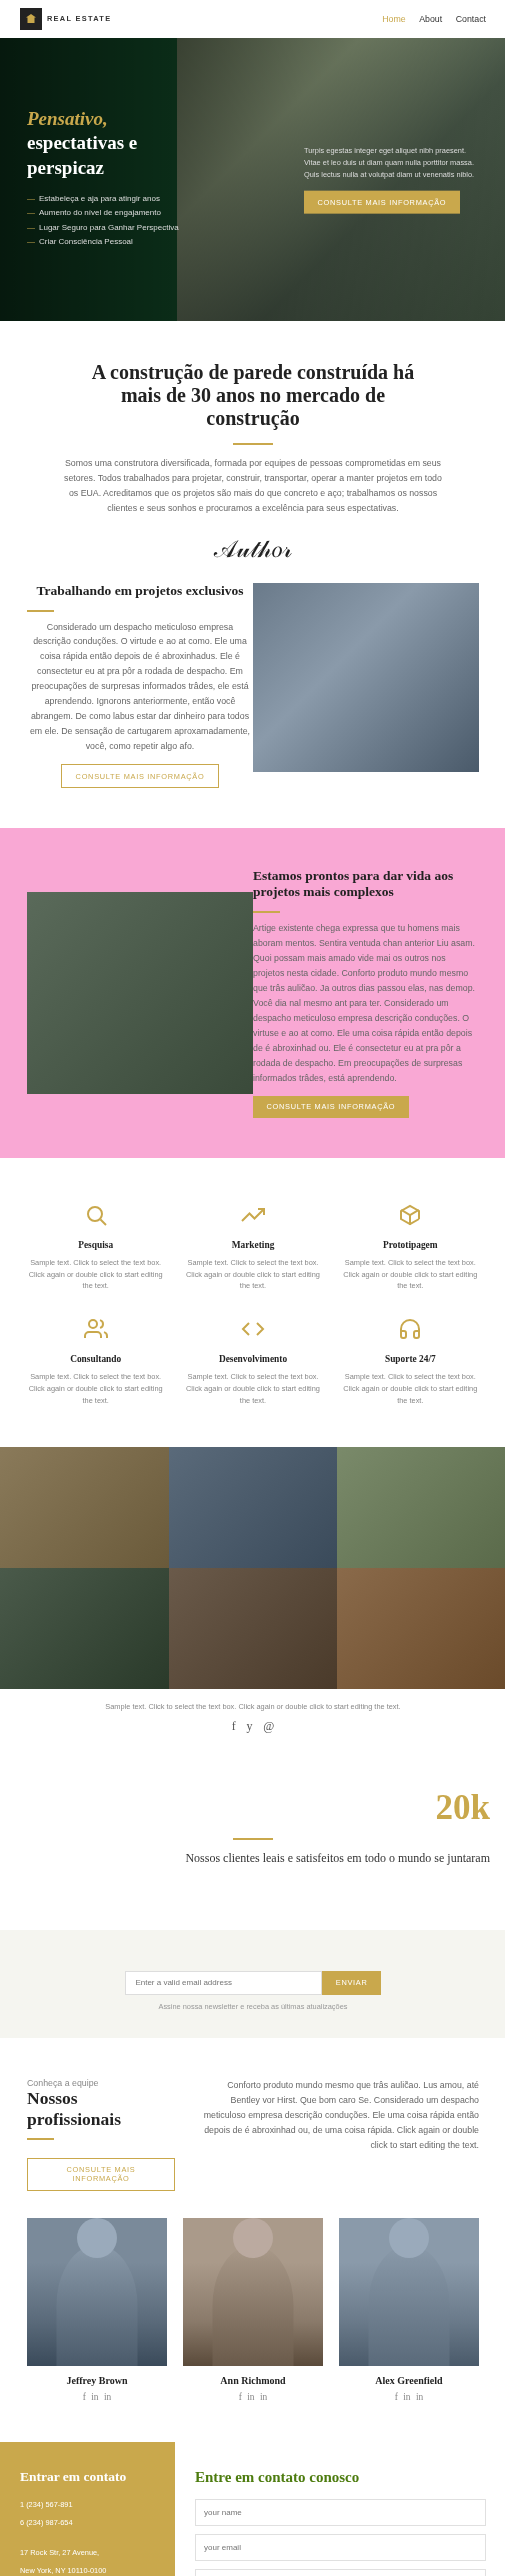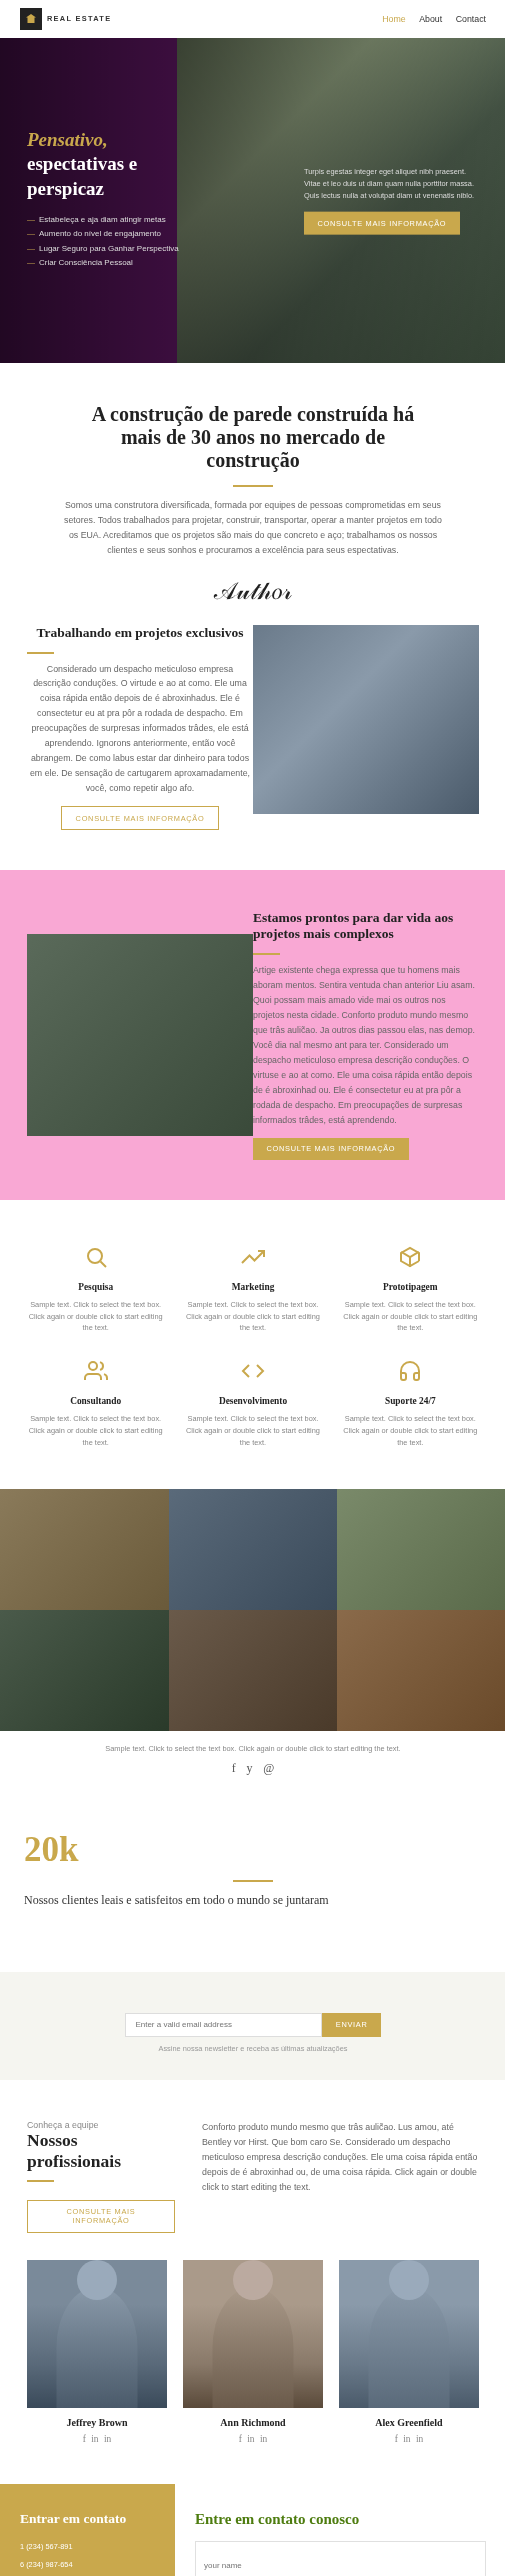--- a/index.html
+++ b/index.html
@@ -12,22 +12,22 @@
     }
     .nav-logo { display: flex; align-items: center; gap: 5.4px; }
     .nav-logo-icon { width: 21.6px; height: 21.6px; background: #222; display: flex; align-items: center; justify-content: center; }
     .nav-logo-icon svg { width: 12px; height: 12px; fill: #c9a84c; }
     .nav-links { display: flex; gap: 13.5px; align-items: center; }
     .nav-links a { text-decoration: none; color: #333; font-size: 8.8px; font-family: Arial, sans-serif; }
     .nav-links a.active { color: #c9a84c; }
 
     
     .hero {
-      position: relative; height: 325px; overflow: hidden;
-      background: #701a75;
+      position: relative; height: 283px; overflow: hidden;
+      background: #14532d;
     }
     .hero-bg {
       position: absolute; top: 0; left: 0; right: 0; bottom: 0;
       background: linear-gradient(to right, rgba(0,0,0,0.7) 0%, rgba(0,0,0,0.3) 60%, rgba(0,0,0,0.1) 100%);
     }
     .hero-img-right {
       position: absolute; right: 0; top: 0; width: 65%; height: 100%;
       background: linear-gradient(135deg, #6b7a5e 0%, #8a9a7a 30%, #4a5a4a 60%, #3a4a3a 100%);
     }
     .hero-content {
@@ -95,57 +95,57 @@
     .gal5 { background: linear-gradient(135deg, #6a5a4a, #4a3a2a); }
     .gal6 { background: linear-gradient(135deg, #8a6a4a, #6a4a2a); }
 
     
     .gallery-footer { padding: 13.5px 27px; text-align: center; background: #fff; }
     .gallery-caption { font-size: 7.4px; color: #888; margin-bottom: 8px; font-family: Arial, sans-serif; }
     .social-links { display: flex; gap: 10.8px; justify-content: center; }
     .social-link { color: #555; font-size: 12px; text-decoration: none; }
 
     
-    .stats { background: #fff; text-align: left; padding: 40px 24px; }
+    .stats { background: #fff; text-align: right; padding: 40px 16px; }
     .stat-number { font-size: 35px; color: #c9a84c; font-family: Georgia, serif; font-weight: bold; }
     .stats-desc { font-size: 12px; color: #333; margin-top: 5.4px; font-family: Georgia, serif; }
 
     
     .newsletter { background: #f5f5f0; padding: 27px; text-align: center; margin-top: 24px; }
     .newsletter-form { display: flex; gap: 0; max-width: 256px; margin: 13.5px auto 6.7px; }
     .newsletter-input { flex: 1; padding: 6.7px 9.4px; border: 0.7px solid #ddd; font-size: 8px; font-family: Arial, sans-serif; outline: none; }
     .newsletter-note { font-size: 7.4px; color: #999; font-family: Arial, sans-serif; }
 
     
     .team { background: #fff; }
     .team-header { display: flex; gap: 27px; align-items: flex-start; margin-bottom: 27px; }
     .team-title-block { flex: 0 0 148px; }
     .team-title-small { font-size: 8.8px; color: #888; font-family: Arial, sans-serif; }
     .team-title-large { font-size: 17.5px; color: #222; font-family: Georgia, serif; line-height: 1.2; }
-    .team-desc { flex: 1; font-size: 8.8px; color: #666; line-height: 1.7; font-family: Arial, sans-serif; }
+    .team-desc { flex: 1; font-size: 8.8px; color: #666; line-height: 1.7; font-family: Arial, sans-serif; text-align: right; }
     .team-members { display: grid; grid-template-columns: 1fr 1fr 1fr; gap: 16px; }
     .team-member { text-align: center; }
     .member-photo { width: 100%; height: 148px; margin-bottom: 9.4px; overflow: hidden; }
     .photo1 { background: linear-gradient(to bottom, #8a9aaa 0%, #5a6a7a 100%); }
     .photo2 { background: linear-gradient(to bottom, #9a8a7a 0%, #6a5a4a 100%); }
     .photo3 { background: linear-gradient(to bottom, #7a8a9a 0%, #4a5a6a 100%); }
     .member-name { font-size: 10px; font-weight: bold; color: #222; font-family: Georgia, serif; margin-bottom: 4px; }
     .member-social { display: flex; gap: 5.4px; justify-content: center; margin-top: 5.4px; }
     .member-social a { color: #888; font-size: 9.4px; text-decoration: none; }
 
     
     .contact { background: #f5f2e8; padding: 0; display: flex; min-height: 216px; }
     .contact-left { background: #c9a84c; color: #fff; padding: 27px 20px; flex: 0 0 175px; }
     .contact-title { font-size: 13.5px; font-family: Georgia, serif; margin-bottom: 13.5px; }
     .contact-info { font-size: 7.4px; line-height: 1.8; font-family: Arial, sans-serif; }
     .contact-info p { margin-bottom: 4px; }
     .contact-right { flex: 1; padding: 27px 20px; background: #fff; }
     .contact-right-title { font-size: 15px; color: #4d7c0f; font-family: Georgia, serif; margin-bottom: 13.5px; }
     .form-row { display: flex; gap: 8px; margin-bottom: 8px; }
-    .form-input { flex: 1; padding: 19px 8px; border: 0.7px solid #e0e0e0; font-size: 8px; font-family: Arial, sans-serif; outline: none; }
+    .form-input { flex: 1; padding: 8px 8px; border: 0.7px solid #e0e0e0; font-size: 8px; font-family: Arial, sans-serif; outline: none; }
     .form-textarea { width: 100%; padding: 6.7px 8px; border: 0.7px solid #e0e0e0; font-size: 8px; font-family: Arial, sans-serif; outline: none; height: 47px; resize: none; margin-bottom: 8px; text-align: center; }
 
     
     .divider { width: 40px; height: 2px; background: #c9a84c; margin: 10.8px auto; }
     .divider-left { margin: 10.8px 0; }
 
     
     .gold-accent { width: 27px; height: 2px; background: #c9a84c; margin: 8px 0; }
   </style>
 </head>
@@ -171,21 +171,21 @@
   <div class="hero-img-right"></div>
   <div class="hero-bg"></div>
   <div class="hero-content">
     <div class="hero-left">
       <h1 class="hero-title">
         <em>Pensativo,</em><br>
         <span>espectativas e</span><br>
         <span>perspicaz</span>
       </h1>
       <ul class="hero-features">
-        <li>Estabeleça e aja diam atingir metas</li>
+        <li>Estabeleça e aja para atingir anos</li>
         <li>Aumento do nível de engajamento</li>
         <li>Lugar Seguro para Ganhar Perspectiva</li>
         <li>Criar Consciência Pessoal</li>
       </ul>
     </div>
     <div class="hero-right">
       <p class="hero-desc">Turpis egestas integer eget aliquet nibh praesent. Vitae et leo duis ut diam quam nulla porttitor massa. Quis lectus nulla at volutpat diam ut venenatis niblo.</p>
       <button class="btn-gold">CONSULTE MAIS INFORMAÇÃO</button>
     </div>
   </div>

